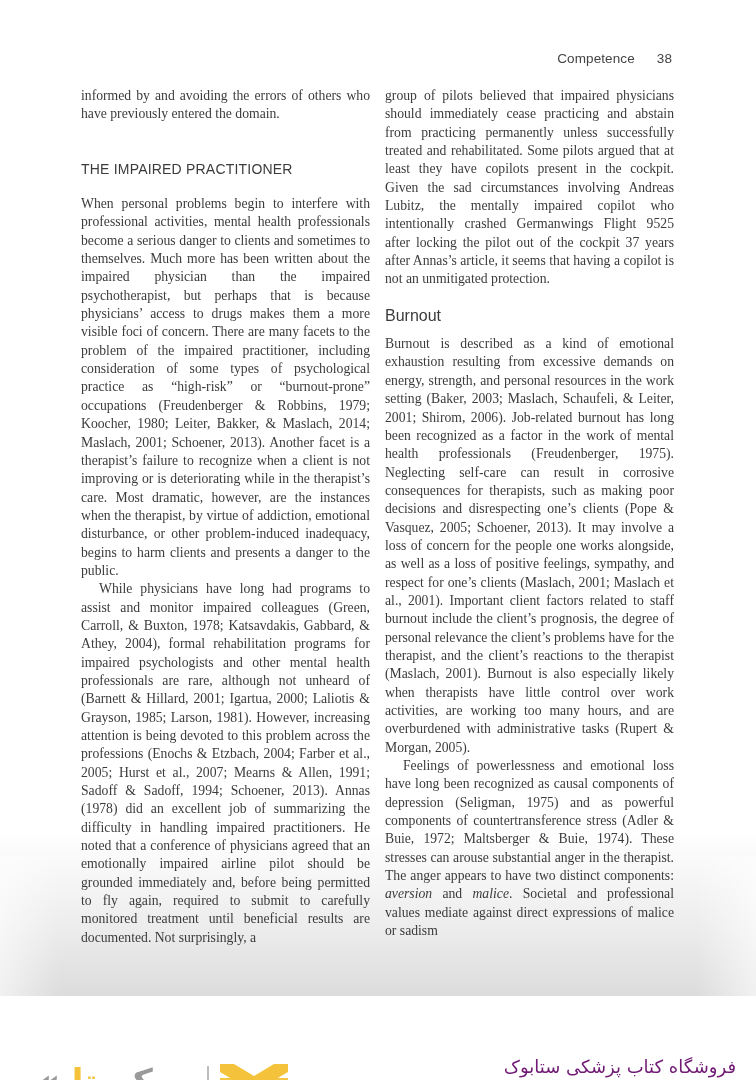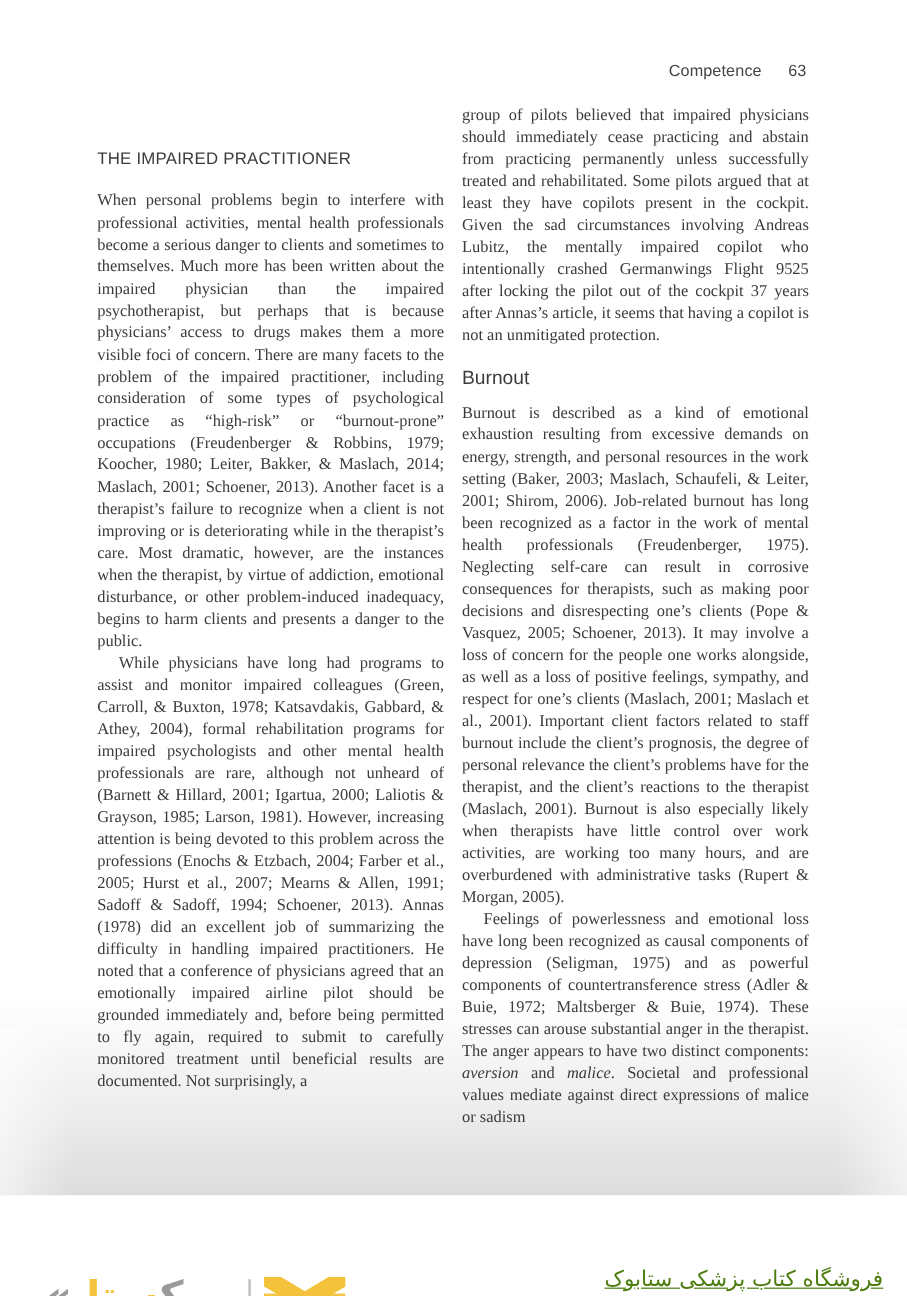--- a/index.html
+++ b/index.html
@@ -67,40 +67,40 @@
       direction: rtl;
     }
     .logo-divider {
       position: absolute; left: 207px; top: 22px; width: 2px; height: 44px; background: #bdbdbd;
     }
     .logo-mark {
       position: absolute; left: 220px; top: 20px; width: 68px; height: 50px;
     }
     .shop-name {
       position: absolute; right: 20px; top: 12px;
-      font-family: "DejaVu Sans", sans-serif; font-size: 18px; color: #4d7c0f;
+      font-family: "DejaVu Sans", sans-serif; font-size: 18px; color: #701a75;
       direction: rtl;
-      text-decoration: underline;
     }
     .shop-url {
       position: absolute; right: 16px; top: 44px;
       font-family: "DejaVu Sans", sans-serif; font-size: 26px; color: #111;
       letter-spacing: 6.5px; font-weight: normal;
     }
     .shop-url .accent { color: #f4c33b; }
   </style>
 </head>
 <body>
 
 <div class="page">
   <div class="running-head">
-    <span class="sec">Competence</span><span>63</span>
+    <span class="sec">Competence</span><span>38</span>
   </div>
 
   <div class="col left">
+    <p>informed by and avoiding the errors of others who have previously entered the domain.</p>
     <h2 class="heading-caps">THE IMPAIRED PRACTITIONER</h2>
     <p>When personal problems begin to interfere with professional activities, mental health pro­fessionals become a serious danger to clients and sometimes to themselves. Much more has been written about the impaired physi­cian than the impaired psychotherapist, but perhaps that is because physicians’ access to drugs makes them a more visible foci of con­cern. There are many facets to the problem of the impaired practitioner, including consider­ation of some types of psychological practice as “high-risk” or “burnout-prone” occupations (Freudenberger &amp; Robbins, 1979; Koocher, 1980; Leiter, Bakker, &amp; Maslach, 2014; Maslach, 2001; Schoener, 2013). Another facet is a therapist’s failure to recognize when a cli­ent is not improving or is deteriorating while in the therapist’s care. Most dramatic, however, are the instances when the therapist, by virtue of addiction, emotional disturbance, or other problem-induced inadequacy, begins to harm clients and presents a danger to the public.</p>
     <p class="indent">While physicians have long had programs to assist and monitor impaired colleagues (Green, Carroll, &amp; Buxton, 1978; Katsavdakis, Gabbard, &amp; Athey, 2004), formal rehabilitation programs for impaired psychologists and other men­tal health professionals are rare, although not unheard of (Barnett &amp; Hillard, 2001; Igartua, 2000; Laliotis &amp; Grayson, 1985; Larson, 1981). However, increasing attention is being devoted to this problem across the professions (Enochs &amp; Etzbach, 2004; Farber et al., 2005; Hurst et al., 2007; Mearns &amp; Allen, 1991; Sadoff &amp; Sadoff, 1994; Schoener, 2013). Annas (1978) did an excellent job of summarizing the difficulty in handling impaired practitioners. He noted that a conference of physicians agreed that an emotionally impaired airline pilot should be grounded immediately and, before being permitted to fly again, required to submit to carefully monitored treatment until beneficial results are documented. Not surprisingly, a</p>
   </div>
 
   <div class="col right">
     <p>group of pilots believed that impaired physi­cians should immediately cease practicing and abstain from practicing permanently unless successfully treated and rehabilitated. Some pilots argued that at least they have copilots present in the cockpit. Given the sad circum­stances involving Andreas Lubitz, the mentally impaired copilot who intentionally crashed Germanwings Flight 9525 after locking the pilot out of the cockpit 37 years after Annas’s article, it seems that having a copilot is not an unmitigated protection.</p>
     <h3 class="heading-sub">Burnout</h3>
     <p>Burnout is described as a kind of emotional exhaustion resulting from excessive demands on energy, strength, and personal resources in the work setting (Baker, 2003; Maslach, Schaufeli, &amp; Leiter, 2001; Shirom, 2006). Job-related burnout has long been recognized as a fac­tor in the work of mental health professionals (Freudenberger, 1975). Neglecting self-care can result in corrosive consequences for therapists, such as making poor decisions and disrespecting one’s clients (Pope &amp; Vasquez, 2005; Schoener, 2013). It may involve a loss of concern for the people one works alongside, as well as a loss of positive feelings, sympathy, and respect for one’s clients (Maslach, 2001; Maslach et al., 2001). Important client factors related to staff burn­out include the client’s prognosis, the degree of personal relevance the client’s problems have for the therapist, and the client’s reactions to the therapist (Maslach, 2001). Burnout is also especially likely when therapists have little con­trol over work activities, are working too many hours, and are overburdened with administra­tive tasks (Rupert &amp; Morgan, 2005).</p>
     <p class="indent"><span>Feelings of powerlessness and emotional loss have long been recognized as causal com­ponents of depression (Seligman, 1975) and as powerful components of countertransference stress (Adler &amp; Buie, 1972; Maltsberger &amp; Buie, 1974). These stresses can arouse substan­tial anger in the therapist. The anger appears to have two distinct components: </span><em>aversion</em><span> and </span><em>malice</em><span>. Societal and professional values mediate against direct expressions of malice or sadism</span></p>

